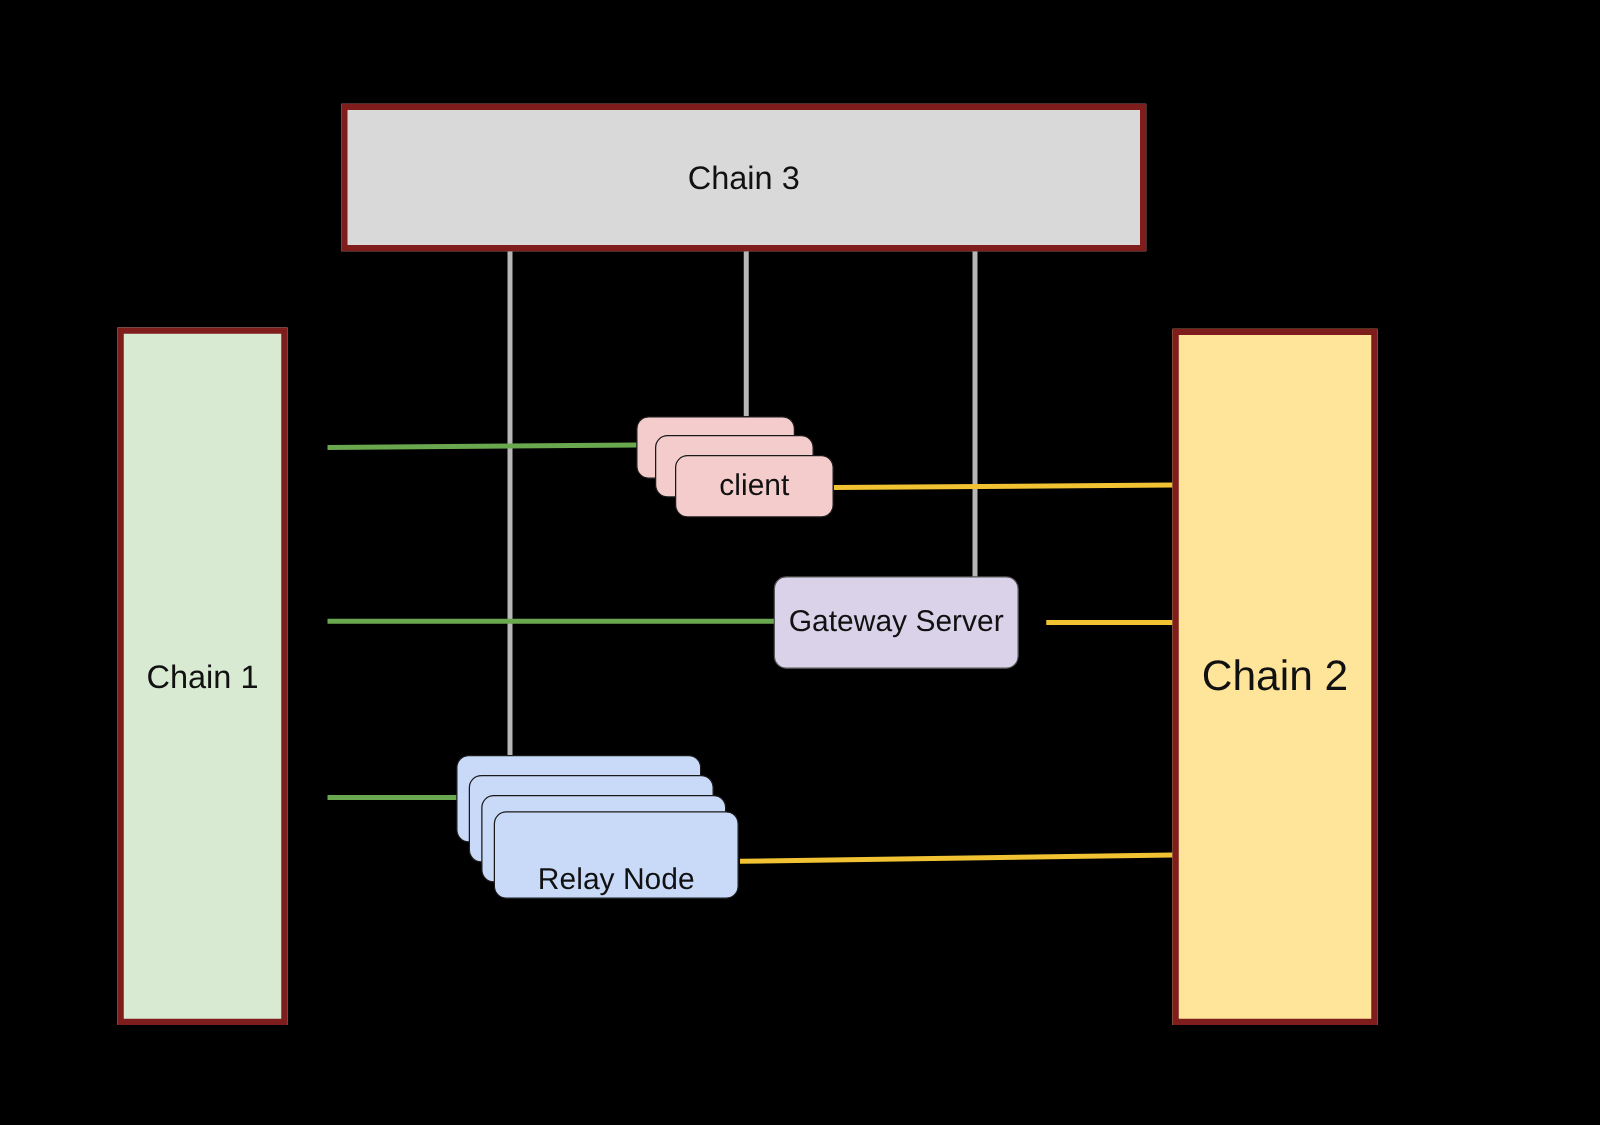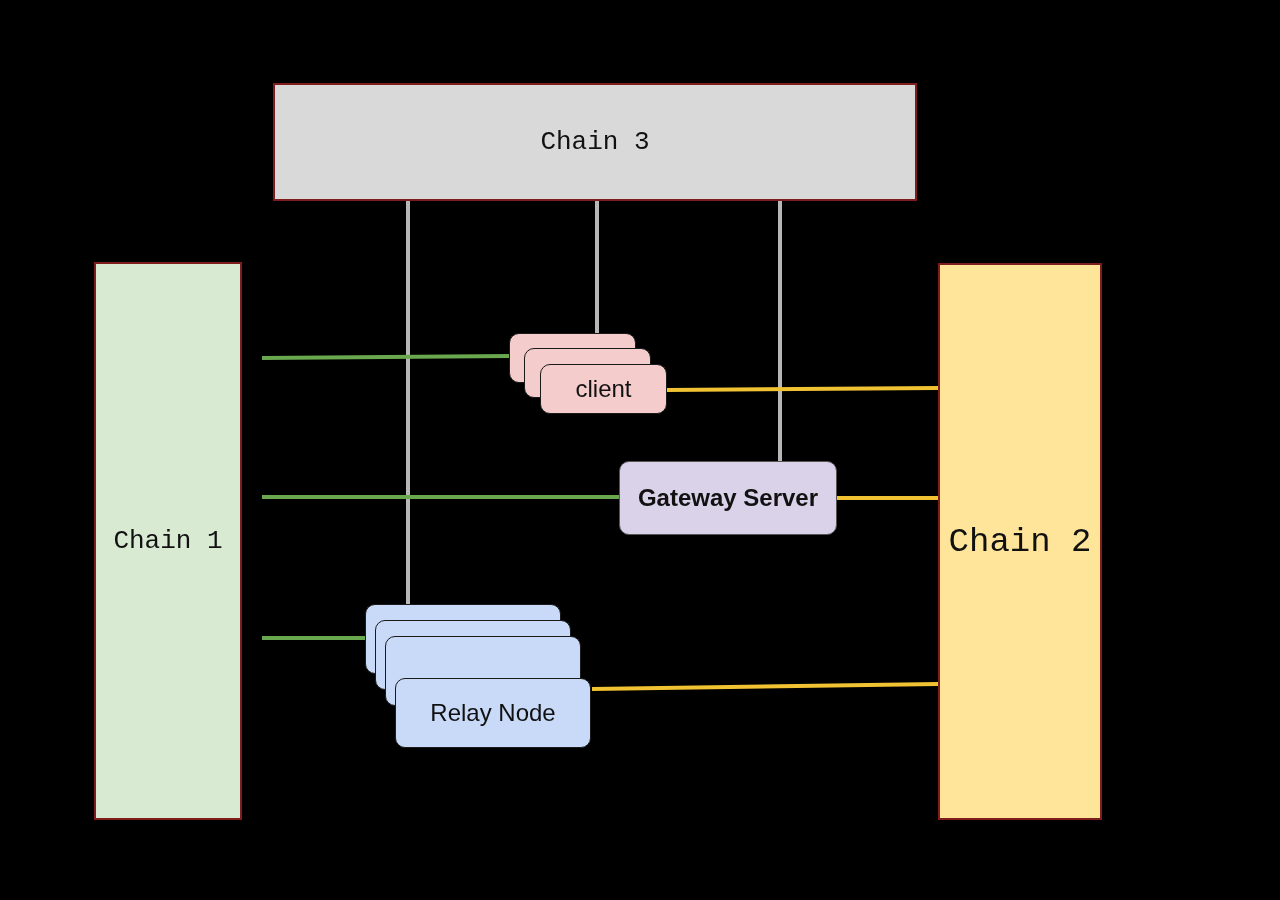--- a/index.html
+++ b/index.html
@@ -1,27 +1,27 @@
 <!DOCTYPE html>
 <html><head>
   <meta charset="utf-8">
   <style>
     html, body { margin: 0; padding: 0; background: #000000; }
     body { width: 1280px; height: 900px; position: relative; overflow: hidden;
            font-family: "Liberation Sans", sans-serif; }
     .box { position: absolute; box-sizing: border-box; display: flex;
            align-items: center; justify-content: center; color: #111111; }
-    .chain { border: 2px solid #7f1d1d; font-family: Liberation Mono, monospace; }
+    .chain { border: 5px solid #7f1d1d; }
     #chain3 { left: 273px; top: 83px; width: 644px; height: 118px; background: #d9d9d9; font-size: 26px; }
-    #chain1 { left: 94px; top: 262px; width: 148px; height: 558px; background: #d9ead3; font-size: 26px; }
+    #chain1 { left: 94px; top: 262px; width: 136px; height: 558px; background: #d9ead3; font-size: 26px; }
     #chain2 { left: 938px; top: 263px; width: 164px; height: 557px; background: #ffe599; font-size: 34px; }
     .node { border: 1.5px solid #1a1a1a; border-radius: 10px; }
     .client { background: #f4cccc; width: 127px; height: 50px; }
     .relay { background: #c9daf8; width: 196px; height: 70px; }
-    #gateway { left: 619px; top: 461px; width: 218px; height: 74px; background: #d9d2e9; font-size: 24px; border: 1.5px solid #555; border-radius: 10px; font-weight: bold; }
+    #gateway { left: 619px; top: 461px; width: 196px; height: 74px; background: #d9d2e9; font-size: 24px; border: 1.5px solid #555; border-radius: 10px; }
     .label { font-size: 24px; }
     svg.lines { position: absolute; left: 0; top: 0; }
   </style>
 </head>
 <body>
 
 <svg class="lines" width="1280" height="900">
 
   <line x1="408" y1="201" x2="408" y2="606" stroke="#b7b7b7" stroke-width="4"></line>
   <line x1="597" y1="201" x2="597" y2="333" stroke="#b7b7b7" stroke-width="4"></line>
@@ -52,15 +52,15 @@
   <span class="label">client</span>
 </div>
 
 <div class="box" id="gateway">
   <span>Gateway Server</span>
 </div>
 
 <div class="box node relay" style="left:365px; top:604px;"></div>
 <div class="box node relay" style="left:375px; top:620px;"></div>
 <div class="box node relay" style="left:385px; top:636px;"></div>
-<div class="box node relay" style="left:395px; top:678px;">
+<div class="box node relay" style="left:395px; top:649px;align-items:flex-end;">
   <span class="label">Relay Node</span>
 </div>
 
 </body></html>

